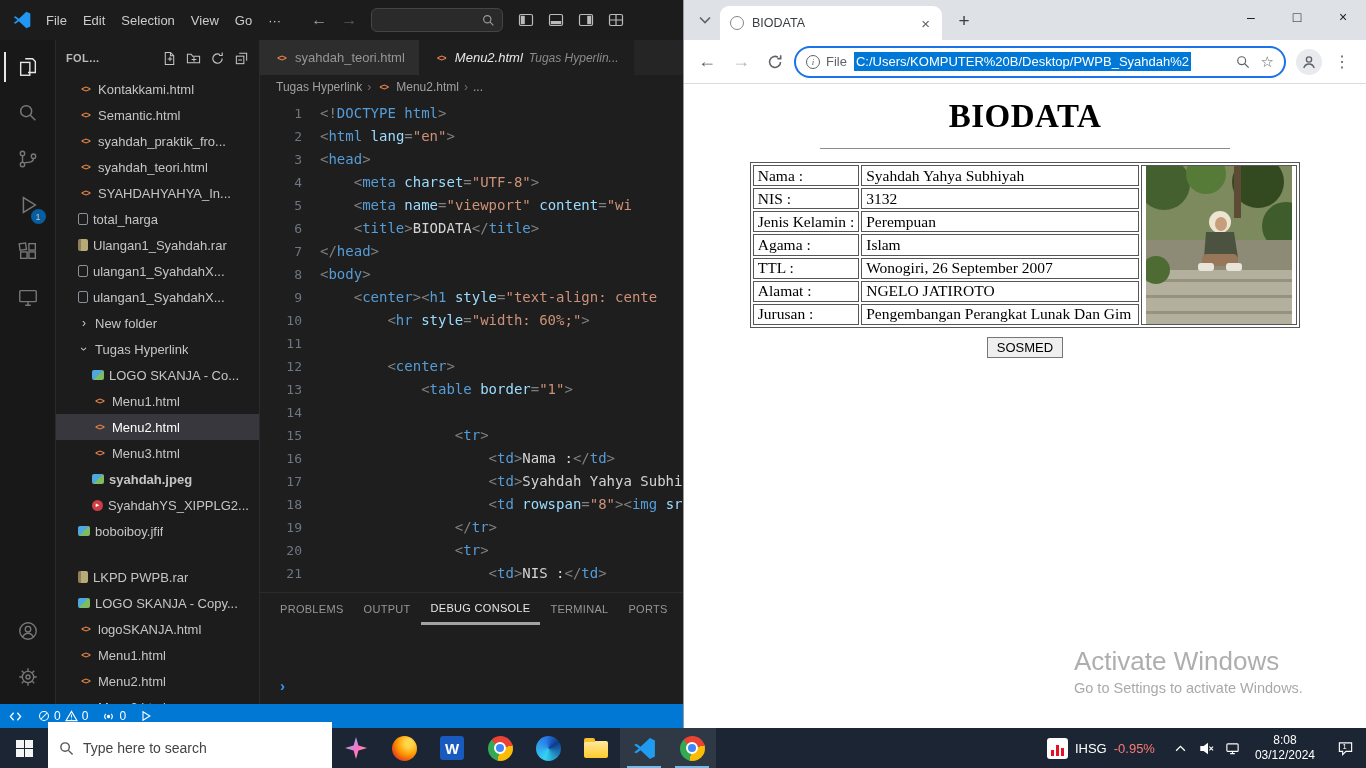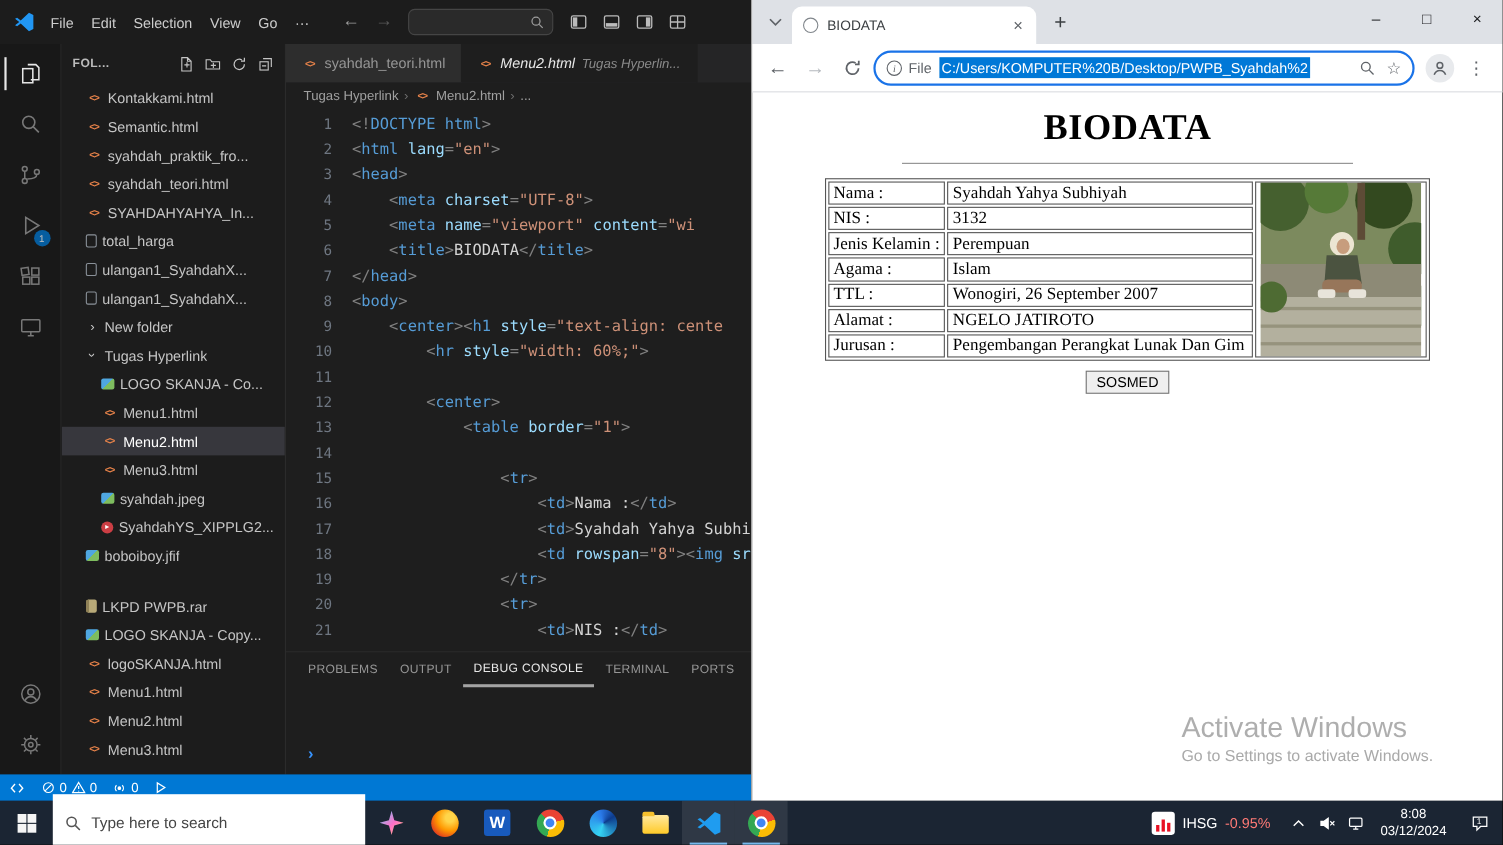--- a/index.html
+++ b/index.html
@@ -303,20 +303,24 @@
             </div>
             <div class="file-row" style="padding-left: 22px;">
               <span class="fic ic-html">&lt;&gt;</span>
               <span class="fname">SYAHDAHYAHYA_In...</span>
             </div>
             <div class="file-row" style="padding-left: 22px;">
               <span class="fic ic-file"></span>
               <span class="fname">total_harga</span>
             </div>
             <div class="file-row" style="padding-left: 22px;">
+              <span class="fic ic-rar"></span>
+              <span class="fname">Ulangan1_Syahdah.rar</span>
+            </div>
+            <div class="file-row" style="padding-left: 22px;">
               <span class="fic ic-file"></span>
               <span class="fname">ulangan1_SyahdahX...</span>
             </div>
             <div class="file-row" style="padding-left: 22px;">
               <span class="fic ic-file"></span>
               <span class="fname">ulangan1_SyahdahX...</span>
             </div>
             <div class="file-row" style="padding-left: 22px;">
               <span class="chev">›</span>
               <span class="fname">New folder</span>
@@ -334,21 +338,21 @@
               <span class="fname">Menu1.html</span>
             </div>
             <div class="file-row selected" style="padding-left: 36px;">
               <span class="fic ic-html">&lt;&gt;</span>
               <span class="fname">Menu2.html</span>
             </div>
             <div class="file-row" style="padding-left: 36px;">
               <span class="fic ic-html">&lt;&gt;</span>
               <span class="fname">Menu3.html</span>
             </div>
-            <div class="file-row" style="padding-left: 36px;">
+            <div class="file-row" style="padding-left: 36px; font-weight: bold;">
               <span class="fic ic-image"></span>
               <span class="fname">syahdah.jpeg</span>
             </div>
             <div class="file-row" style="padding-left: 36px;">
               <span class="fic ic-media">▸</span>
               <span class="fname">SyahdahYS_XIPPLG2...</span>
             </div>
             <div class="file-row" style="padding-left: 22px;">
               <span class="fic ic-image"></span>
               <span class="fname">boboiboy.jfif</span>

